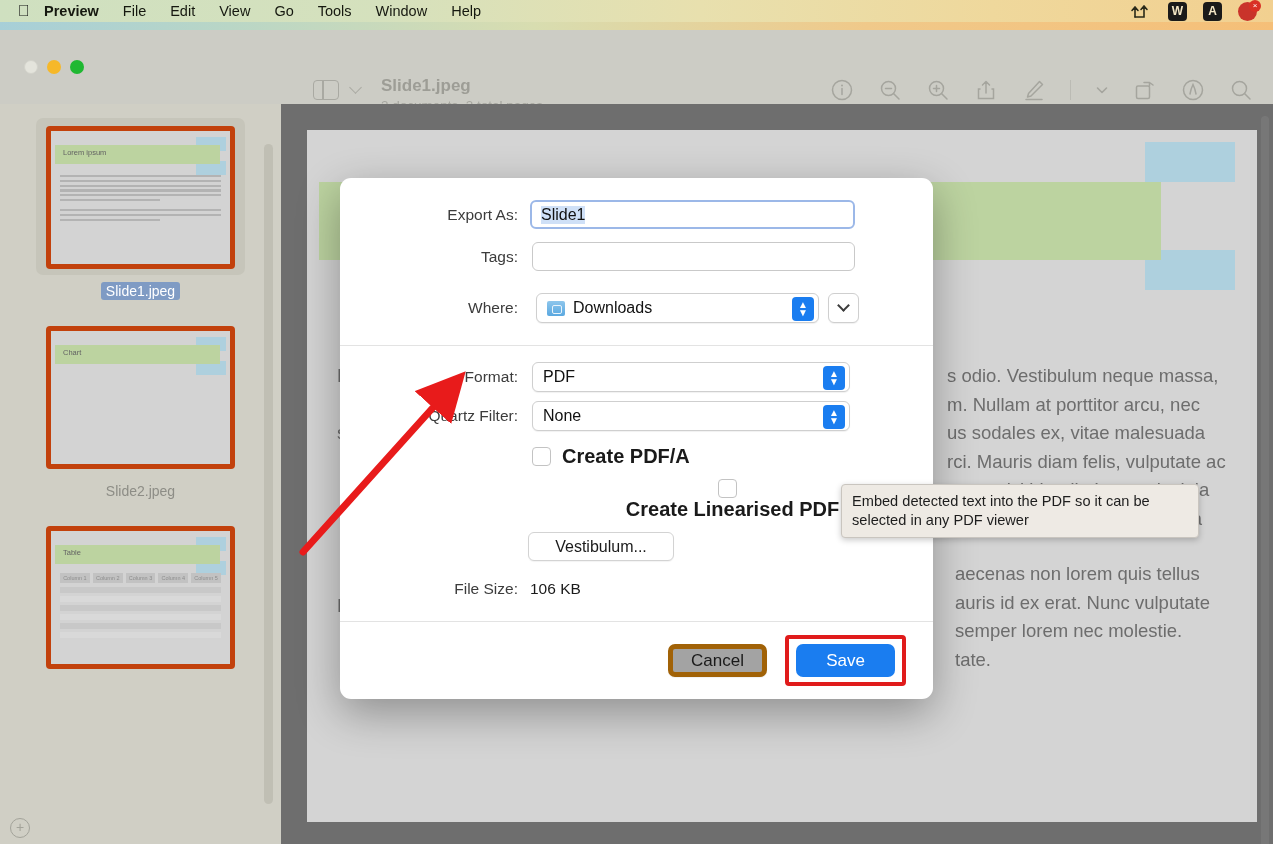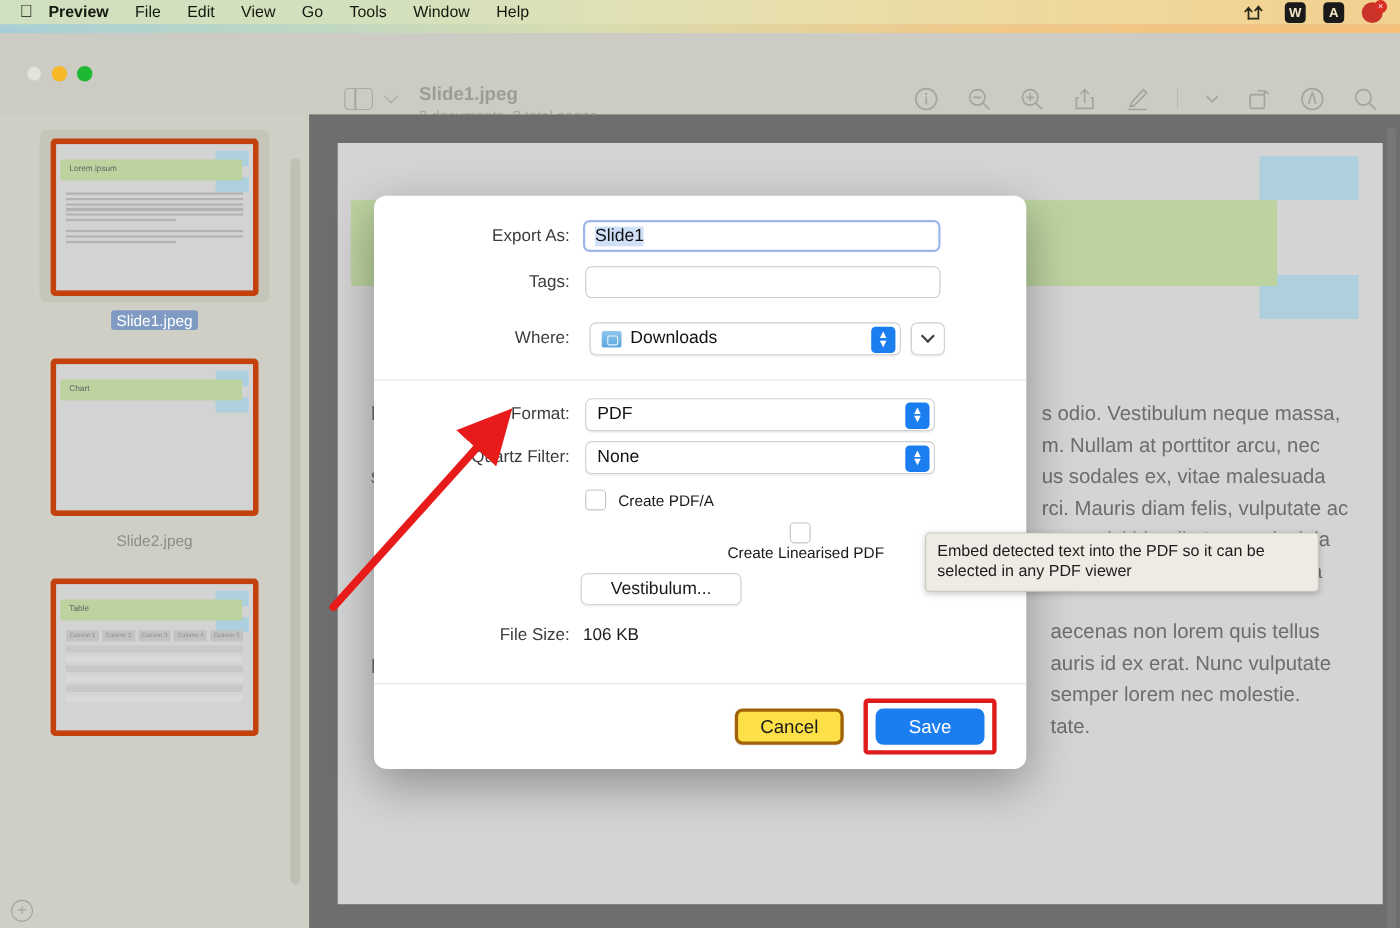--- a/index.html
+++ b/index.html
@@ -191,38 +191,38 @@
   .where-chev {
     width: 31px; height: 30px; border: 1px solid #cfcfcf; border-radius: 6px;
     background: #fff; margin-left: 9px; display: flex; align-items: center;
     justify-content: center; box-shadow: 0 1px 1px rgba(0,0,0,.06);
   }
   .chev-dn { width: 9px; height: 9px; border-right: 2px solid #3c3c3c; border-bottom: 2px solid #3c3c3c; transform: rotate(45deg); margin-top: -5px; }
   .hr { height: 1px; background: #e3e3e3; margin: 4px 0 16px; }
   .fmt-popup { width: 318px; }
   .cbrow { display: flex; align-items: center; margin-left: 190px; margin-bottom: 11px; }
   .cbox { width: 19px; height: 19px; border: 1.4px solid #c3c3c3; border-radius: 4px; background: #fff; margin-right: 11px; }
-  .cblabel { font-size: 14px; color: #1a1a1a; }
+  .cblabel { font-size: 20px; color: #1a1a1a; font-weight: bold; }
   .perm-btn {
     margin-left: 190px; width: 146px; height: 29px; border: 1px solid #d3d3d3;
     border-radius: 6px; background: #fff; font-size: 16px; color: #1a1a1a;
     display: flex; align-items: center; justify-content: center;
     box-shadow: 0 1px 1px rgba(0,0,0,.05);
   }
   .fsrow { display: flex; align-items: center; margin-top: 19px; }
   .fsrow .row-label { width: 190px; }
   .fsval { font-size: 15.5px; color: #1a1a1a; }
   .dlg-footer {
     position: absolute; left: 0; right: 0; bottom: 0; height: 78px;
     border-top: 1px solid #e3e3e3; display: flex; align-items: center;
     justify-content: flex-end; padding-right: 27px; gap: 18px;
   }
   .btn-cancel {
-    width: 99px; height: 33px; border: 3px solid #a16207; border-radius: 7px;
-    background: #fde047; font-size: 17px; color: #1a1a1a;
+    width: 99px; height: 33px; border: 5px solid #a16207; border-radius: 7px;
+    background: #a3a3a3; font-size: 17px; color: #1a1a1a;
     display: flex; align-items: center; justify-content: center;
     box-shadow: 0 1px 1px rgba(0,0,0,.06);
   }
   .save-wrap { position: relative; padding: 9px 11px; }
   .save-hl { position: absolute; inset: 0; border: 4px solid #e01b1b; border-radius: 4px; }
   .btn-save {
     width: 99px; height: 33px; border-radius: 7px; background: #1a7df0;
     font-size: 17px; font-weight: 500; color: #fff;
     display: flex; align-items: center; justify-content: center;
   }

